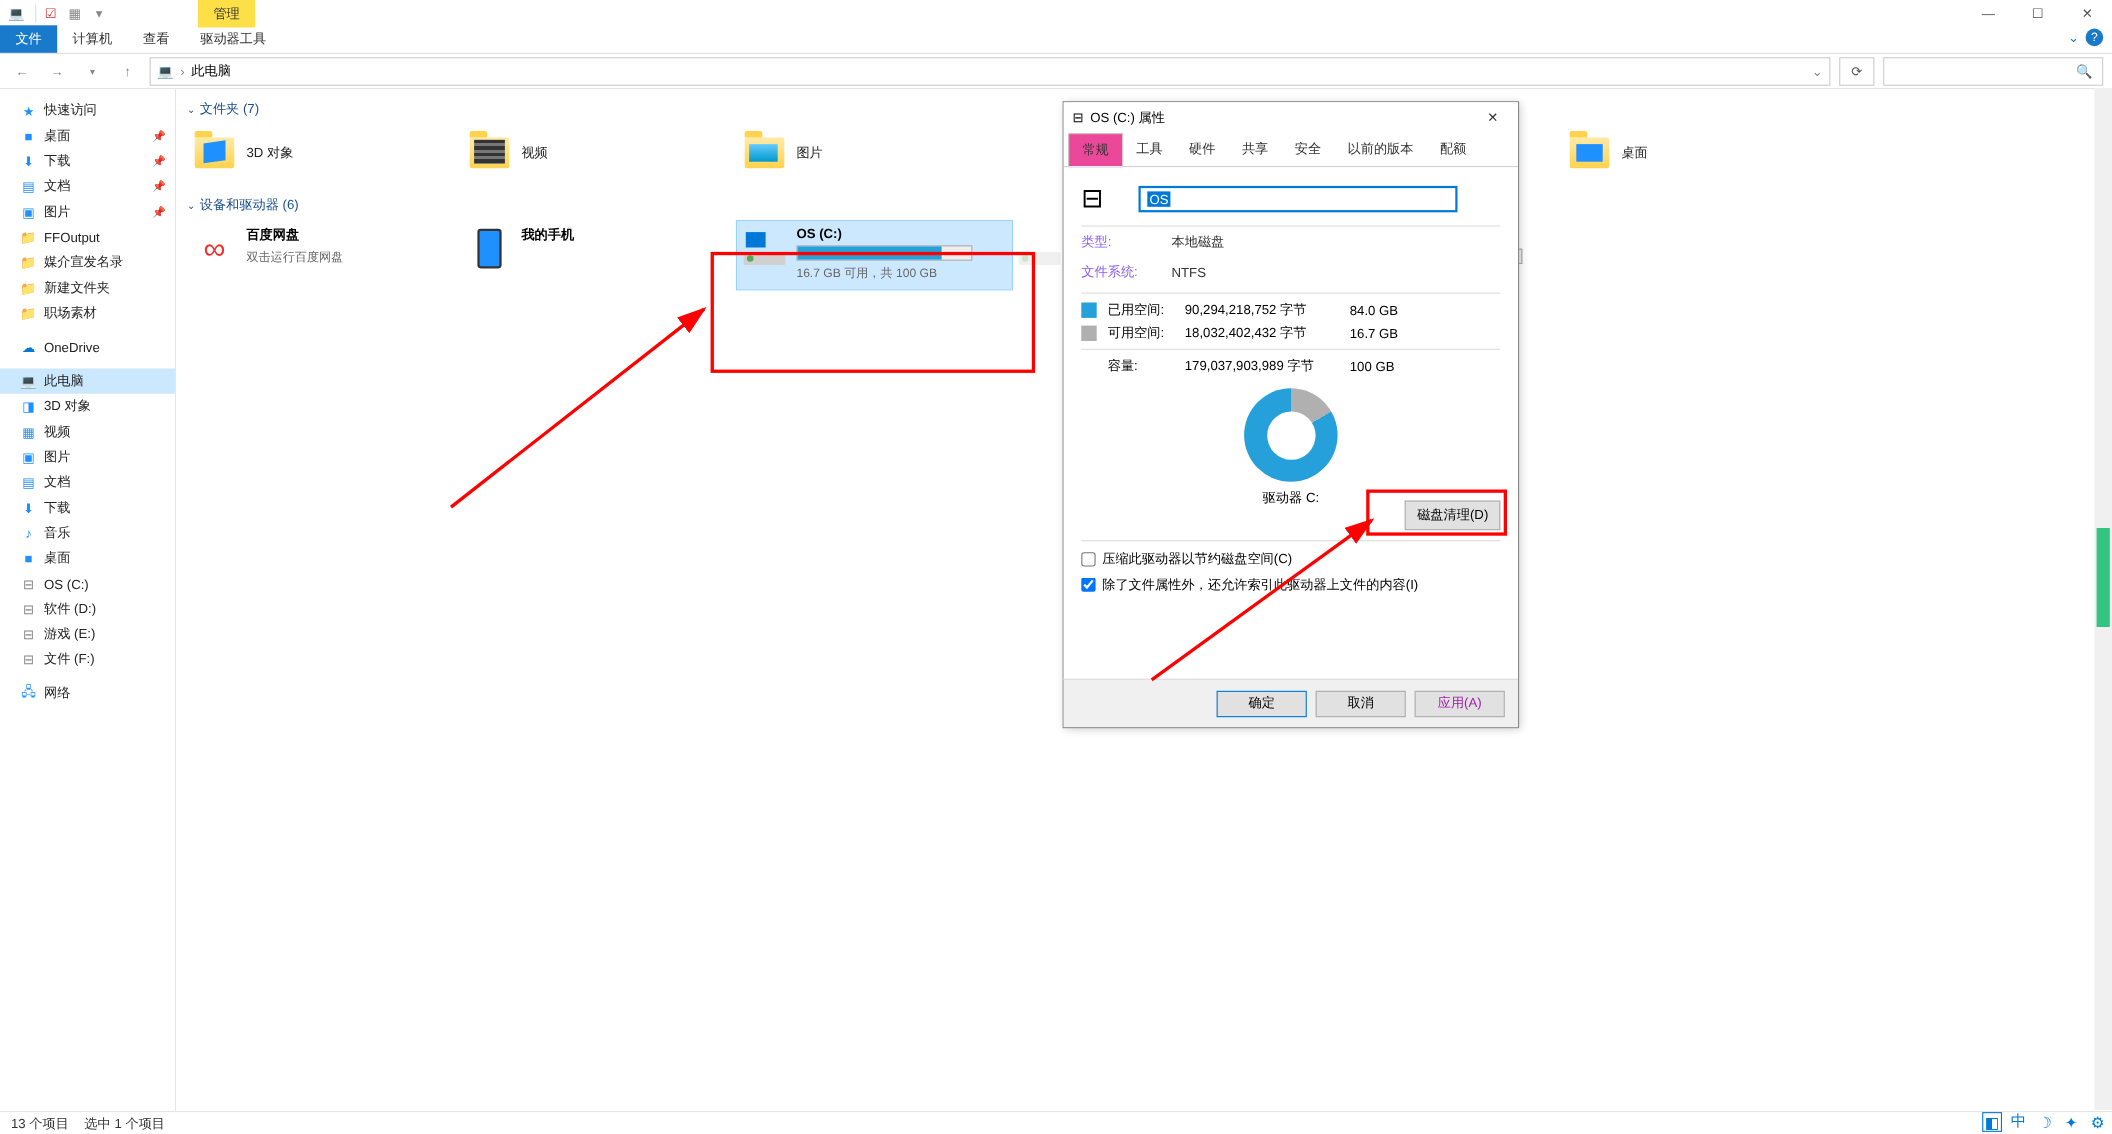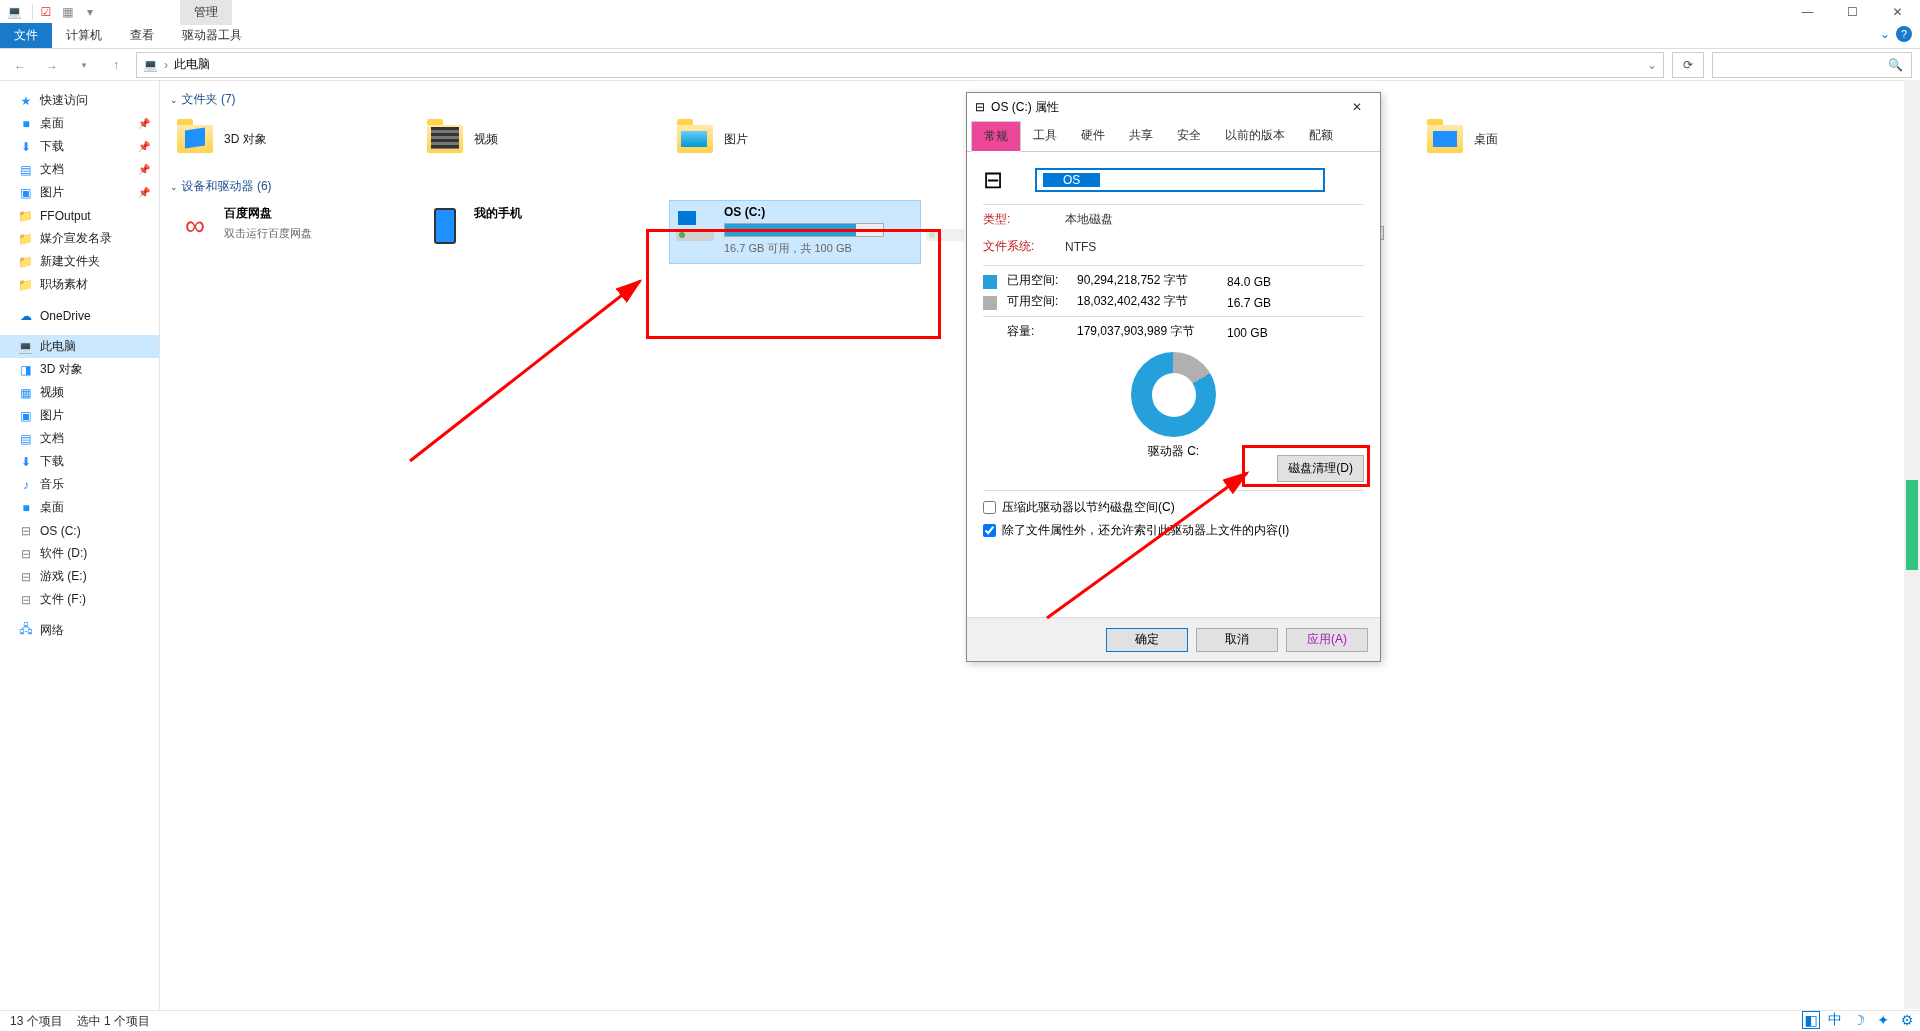--- a/index.html
+++ b/index.html
@@ -7,21 +7,21 @@
 
 
 .titlebar { height: 24px; display: flex; align-items: center; background: #fff; padding-left: 6px; }
 .titlebar .qat-item { width: 18px; height: 18px; margin-right: 4px; display: flex; align-items: center; justify-content: center; }
 .titlebar .sep { width: 1px; height: 16px; background: #ddd; margin: 0 4px; }
 .window-controls { position: absolute; right: 0; top: 0; display: flex; }
 .window-controls .wc { width: 45px; height: 24px; display: flex; align-items: center; justify-content: center; color: #555; }
 .ribbon-tabs-row { height: 24px; display: flex; align-items: flex-end; }
 .ribbon-tabs-row .tab { padding: 4px 14px; font-size: 12px; color: #333; }
 .ribbon-tabs-row .tab.file { background: #1979ca; color: #fff; }
-.ribbon-tabs-row .tab.highlight { background: #e5e5e5; }
+.ribbon-tabs-row .tab.highlight { background: #fde047; }
 .tab-context { position: absolute; left: 180px; top: 0; color: #888; padding: 4px 10px; }
 .ribbon-right { position: absolute; right: 8px; top: 26px; display: flex; gap: 6px; align-items: center; color: #1979ca; }
 .ribbon { border-bottom: 1px solid #ddd; height: 0; }
 
 
 .navrow { height: 32px; display: flex; align-items: center; border-bottom: 1px solid #e5e5e5; padding: 4px 8px; gap: 8px; }
 .navrow .arrow { width: 24px; text-align: center; color: #888; }
 .navrow .addrbar { flex: 1; border: 1px solid #ccc; height: 26px; display: flex; align-items: center; padding: 0 6px; gap: 6px; }
 .navrow .addrsep { color: #888; }
 .navrow .refresh, .navrow .search { border: 1px solid #ccc; height: 26px; width: 32px; display: flex; align-items: center; justify-content: center; color: #555; }
@@ -63,25 +63,25 @@
 
 .dialog { position: absolute; left: 966px; top: 92px; width: 415px; height: 570px; background: #f0f0f0; border: 1px solid #888; box-shadow: 2px 2px 8px rgba(0,0,0,0.2); }
 .dialog-title { height: 28px; display: flex; align-items: center; padding: 0 8px; background: #fff; }
 .dialog-title .dt-text { flex: 1; font-size: 12px; }
 .dialog-title .dt-close { width: 30px; text-align: center; color: #333; cursor: pointer; }
 .dialog-tabs { display: flex; background: #fff; border-bottom: 1px solid #ccc; padding-left: 4px; }
 .dialog-tabs .dtab { padding: 6px 12px; font-size: 12px; color: #333; }
 .dialog-tabs .dtab.active { border: 1px solid #ccc; border-bottom: 1px solid #fff; margin-bottom: -1px; background: #ec4899; }
 .dialog-body { padding: 14px 16px; background: #fff; margin: 0; height: calc(100% - 28px - 30px - 44px); }
 .dlg-row { display: flex; align-items: center; margin-bottom: 10px; gap: 12px; }
-.dlg-row .lab { width: 70px; color: #b91c1c; }
+.dlg-row .lab { width: 70px; color: #8b5cf6; }
 .dlg-row .val { color: #333; }
 .dlg-input { border: 2px solid #0078d7; padding: 3px 6px; width: 290px; background: #fff; }
-.dlg-input .sel { background: #0078d7; color: #fff; padding: 0 20px; }
-.space-row { display: flex; align-items: flex-end; gap: 10px; font-size: 12px; margin: 4px 0; }
+.dlg-input .sel { background: #0078d7; color: #fff; padding: 0 2px; }
+.space-row { display: flex; align-items: center; gap: 10px; font-size: 12px; margin: 4px 0; }
 .space-row .sq { width: 14px; height: 14px; }
 .space-row .lab2 { width: 60px; }
 .space-row .bytes { width: 140px; text-align: left; }
 .space-row .gb { width: 60px; text-align: left; }
 .donut-wrap { display:flex; align-items:center; justify-content:center; margin: 12px 0 4px 0; position: relative; }
 .donut { width: 85px; height: 85px; border-radius: 50%; background: conic-gradient(#b0b0b0 0deg 60deg, #26a0da 60deg 360deg); display:flex; align-items:center; justify-content:center; }
 .donut .hole { width: 44px; height: 44px; background: #fff; border-radius: 50%; }
 .drive-label-row { text-align: center; font-size: 12px; margin-top: 6px; position: relative; }
 .disk-cleanup-btn { position: absolute; right: 16px; top: 362px; border: 1px solid #adadad; background: #e1e1e1; padding: 4px 10px; font-size: 12px; }
 .chk-row { display: flex; align-items: center; gap: 6px; margin-top: 6px; font-size: 12px; }

